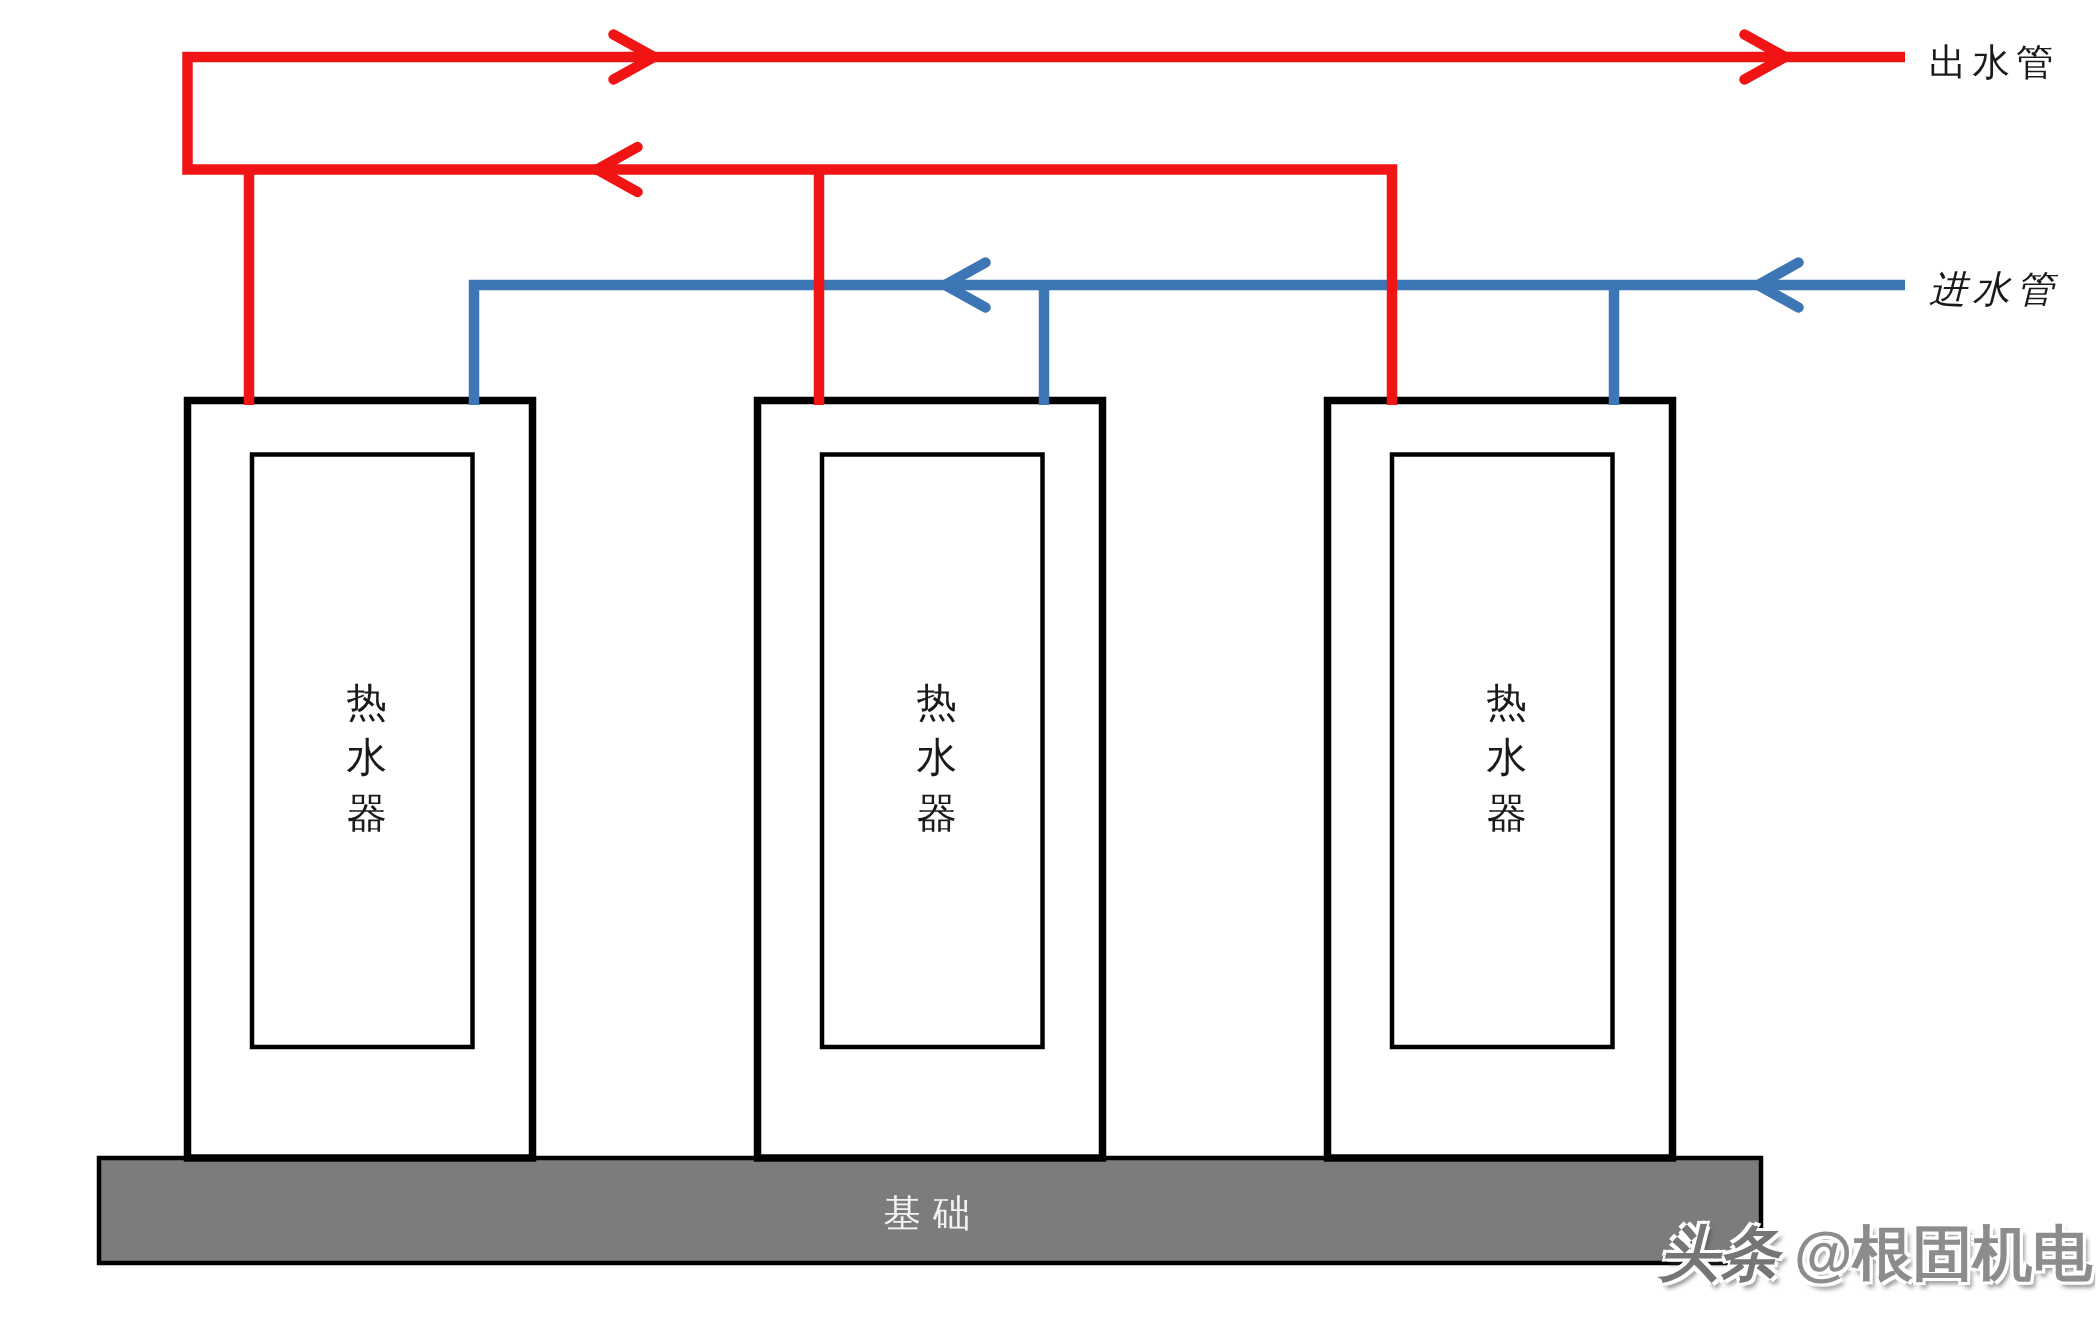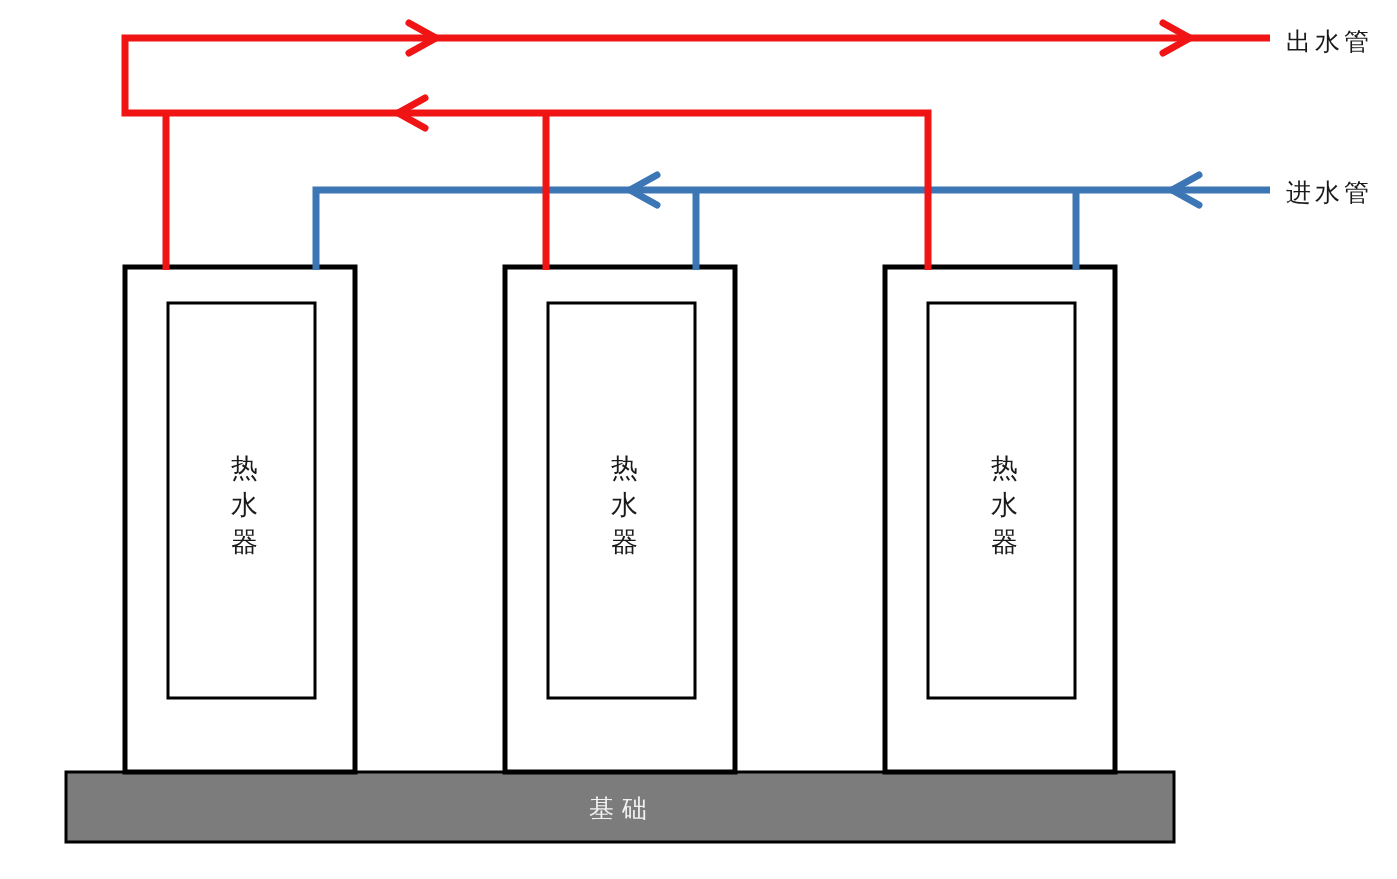--- a/index.html
+++ b/index.html
@@ -86,22 +86,25 @@
 
     <path class="pipe" d="M 1270 38 H 125 V 113 H 928 V 270" stroke="#F01414"></path>
     <path class="pipe" d="M 166 113 V 270" stroke="#F01414"></path>
     <path class="pipe" d="M 546 113 V 270" stroke="#F01414"></path>
     <path class="arrowhead" d="M 409 23 L 436 38 L 409 53" stroke="#F01414"></path>
     <path class="arrowhead" d="M 1163 23 L 1190 38 L 1163 53" stroke="#F01414"></path>
     <path class="arrowhead" d="M 425 98 L 398 113 L 425 128" stroke="#F01414"></path>
   </svg>
 
   <div class="pipe-label" style="left:1286px; top:25px;">出水管</div>
-  <div class="pipe-label" style="left:1286px; top:176px;">进水管</div>
+  <div class="pipe-label" style="left:1286px; top:176px;font-style:italic;">进水管</div>
 
   <div class="heater-label" style="left:226px; top:450px;">热水器</div>
   <div class="heater-label" style="left:606px; top:450px;">热水器</div>
   <div class="heater-label" style="left:986px; top:450px;">热水器</div>
 
   <div class="foundation-label">基础</div>
 
+  <div class="watermark">
+    <span class="brand">头条</span><span>@根固机电</span>
+  </div>
 
 </div>
 
 </body></html>

